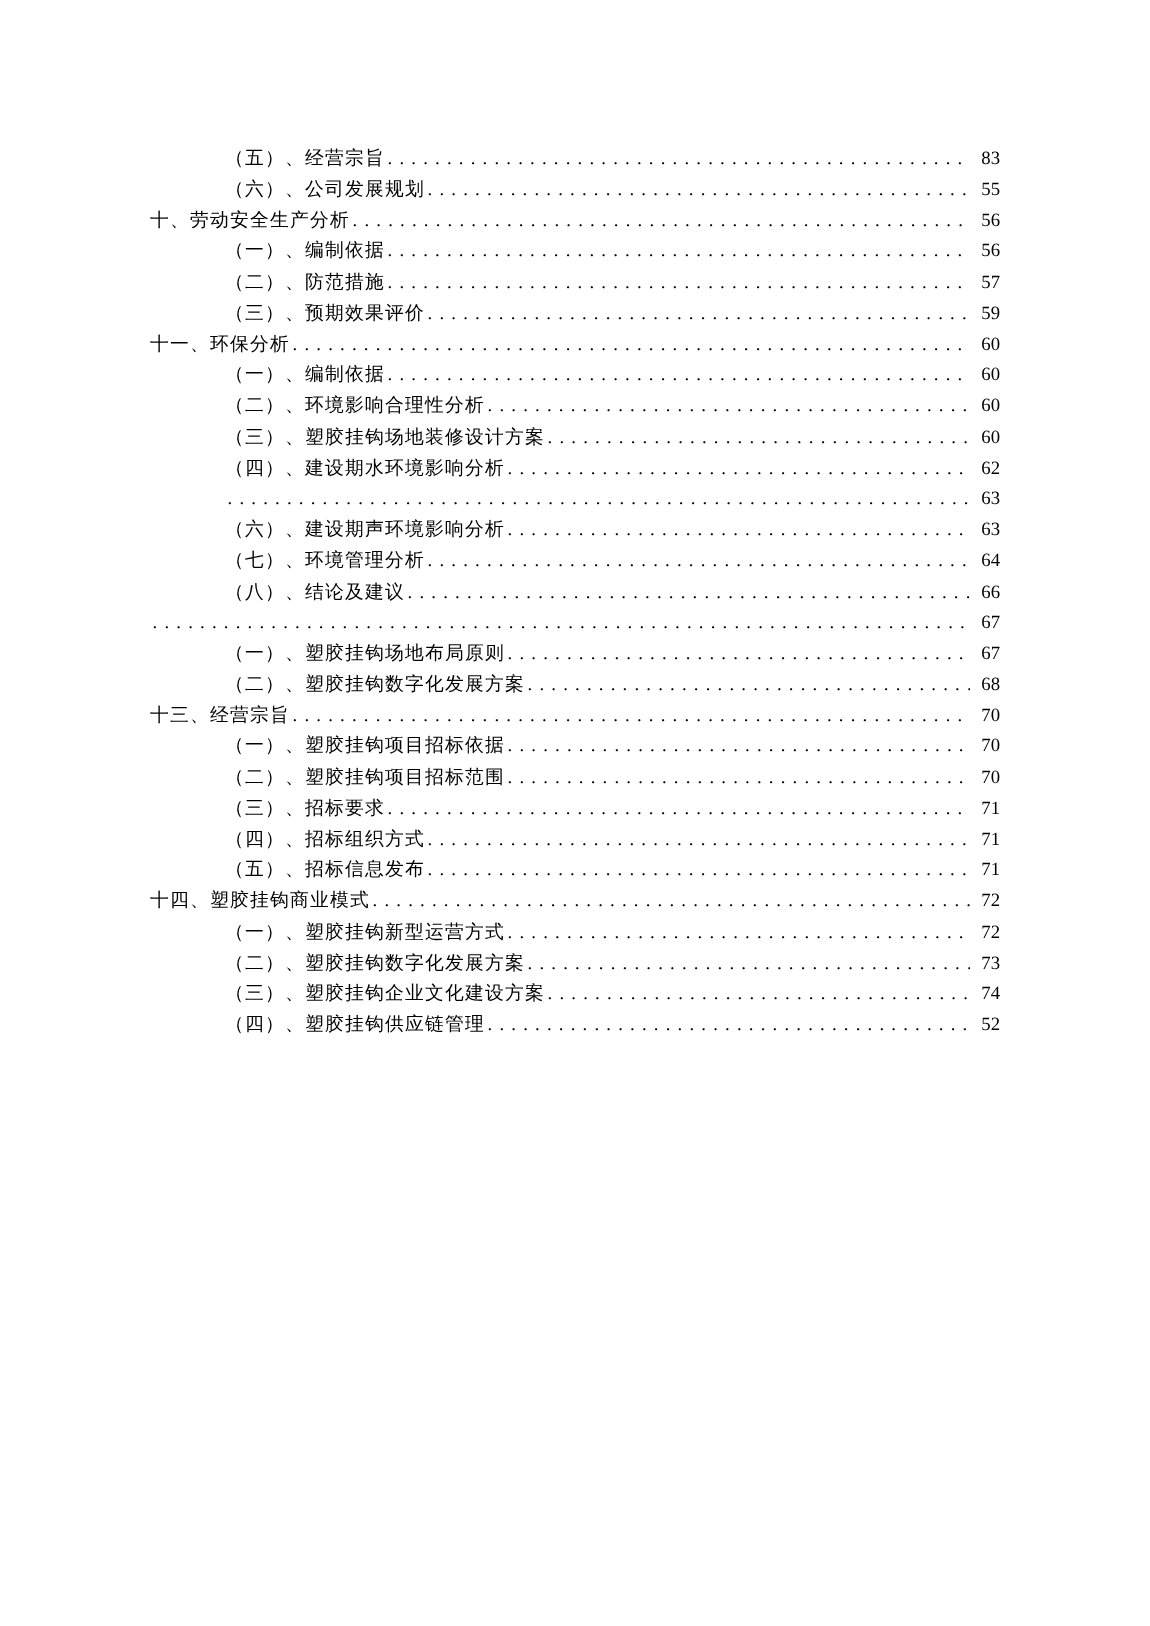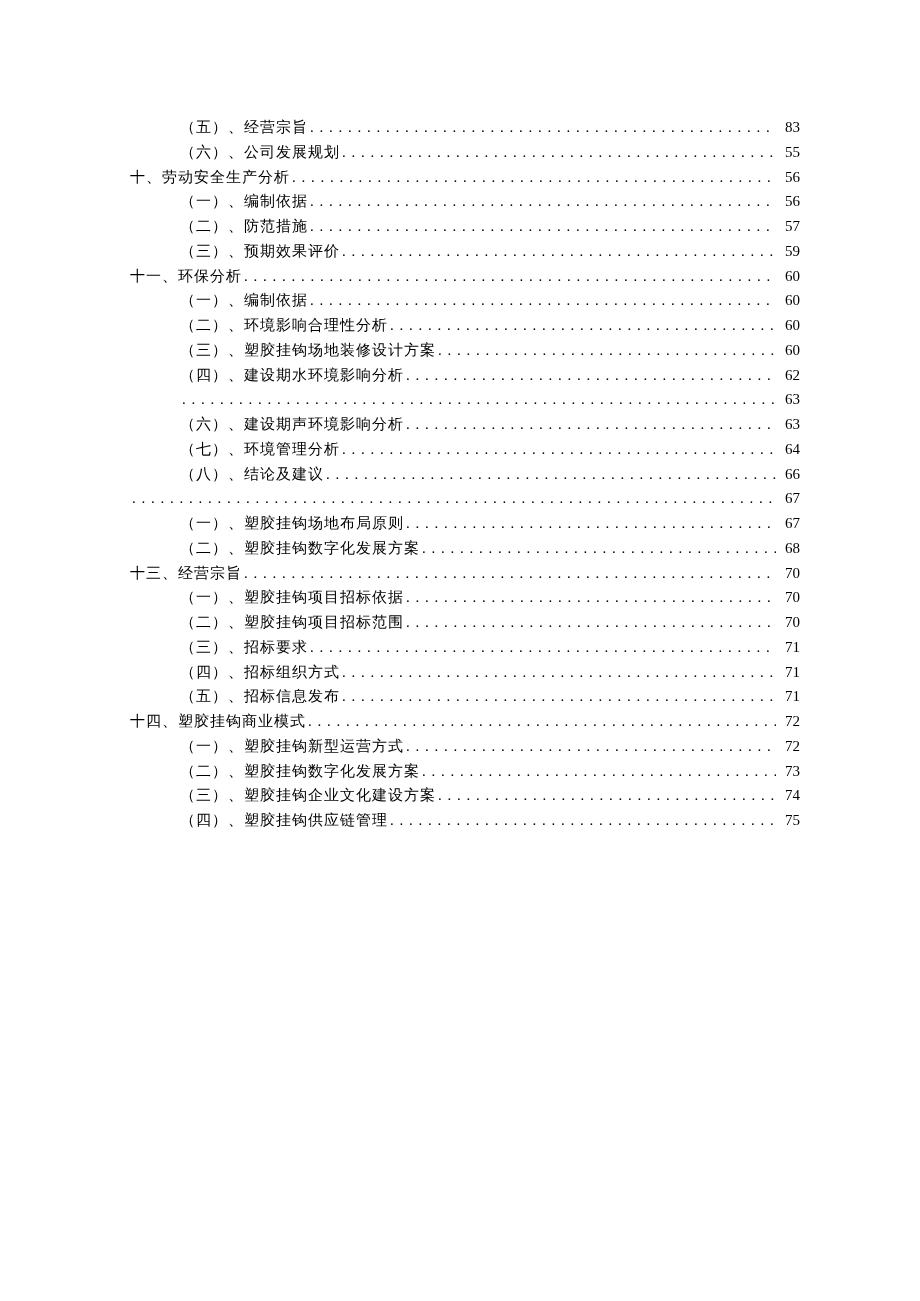--- a/index.html
+++ b/index.html
@@ -18,21 +18,20 @@
     position: relative;
   }
   .toc-line {
     display: flex;
     align-items: baseline;
     line-height: 1.65;
     white-space: nowrap;
     overflow: hidden;
   }
   .toc-section {
-    margin-left: 10px;
   }
   .toc-sub {
     margin-left: 60px;
   }
   .toc-label {
     letter-spacing: 1px;
   }
   .toc-dots {
     flex: 1 1 auto;
     overflow: hidden;
@@ -188,16 +187,16 @@
         <span class="toc-page">73</span>
       </div>
       <div class="toc-line toc-sub">
         <span class="toc-label">（三）、塑胶挂钩企业文化建设方案</span>
         <span class="toc-dots"></span>
         <span class="toc-page">74</span>
       </div>
       <div class="toc-line toc-sub">
         <span class="toc-label">（四）、塑胶挂钩供应链管理</span>
         <span class="toc-dots"></span>
-        <span class="toc-page">75</span>
+        <span class="toc-page">52</span>
       </div>
     </div>
 </div>
 
 </body></html>

